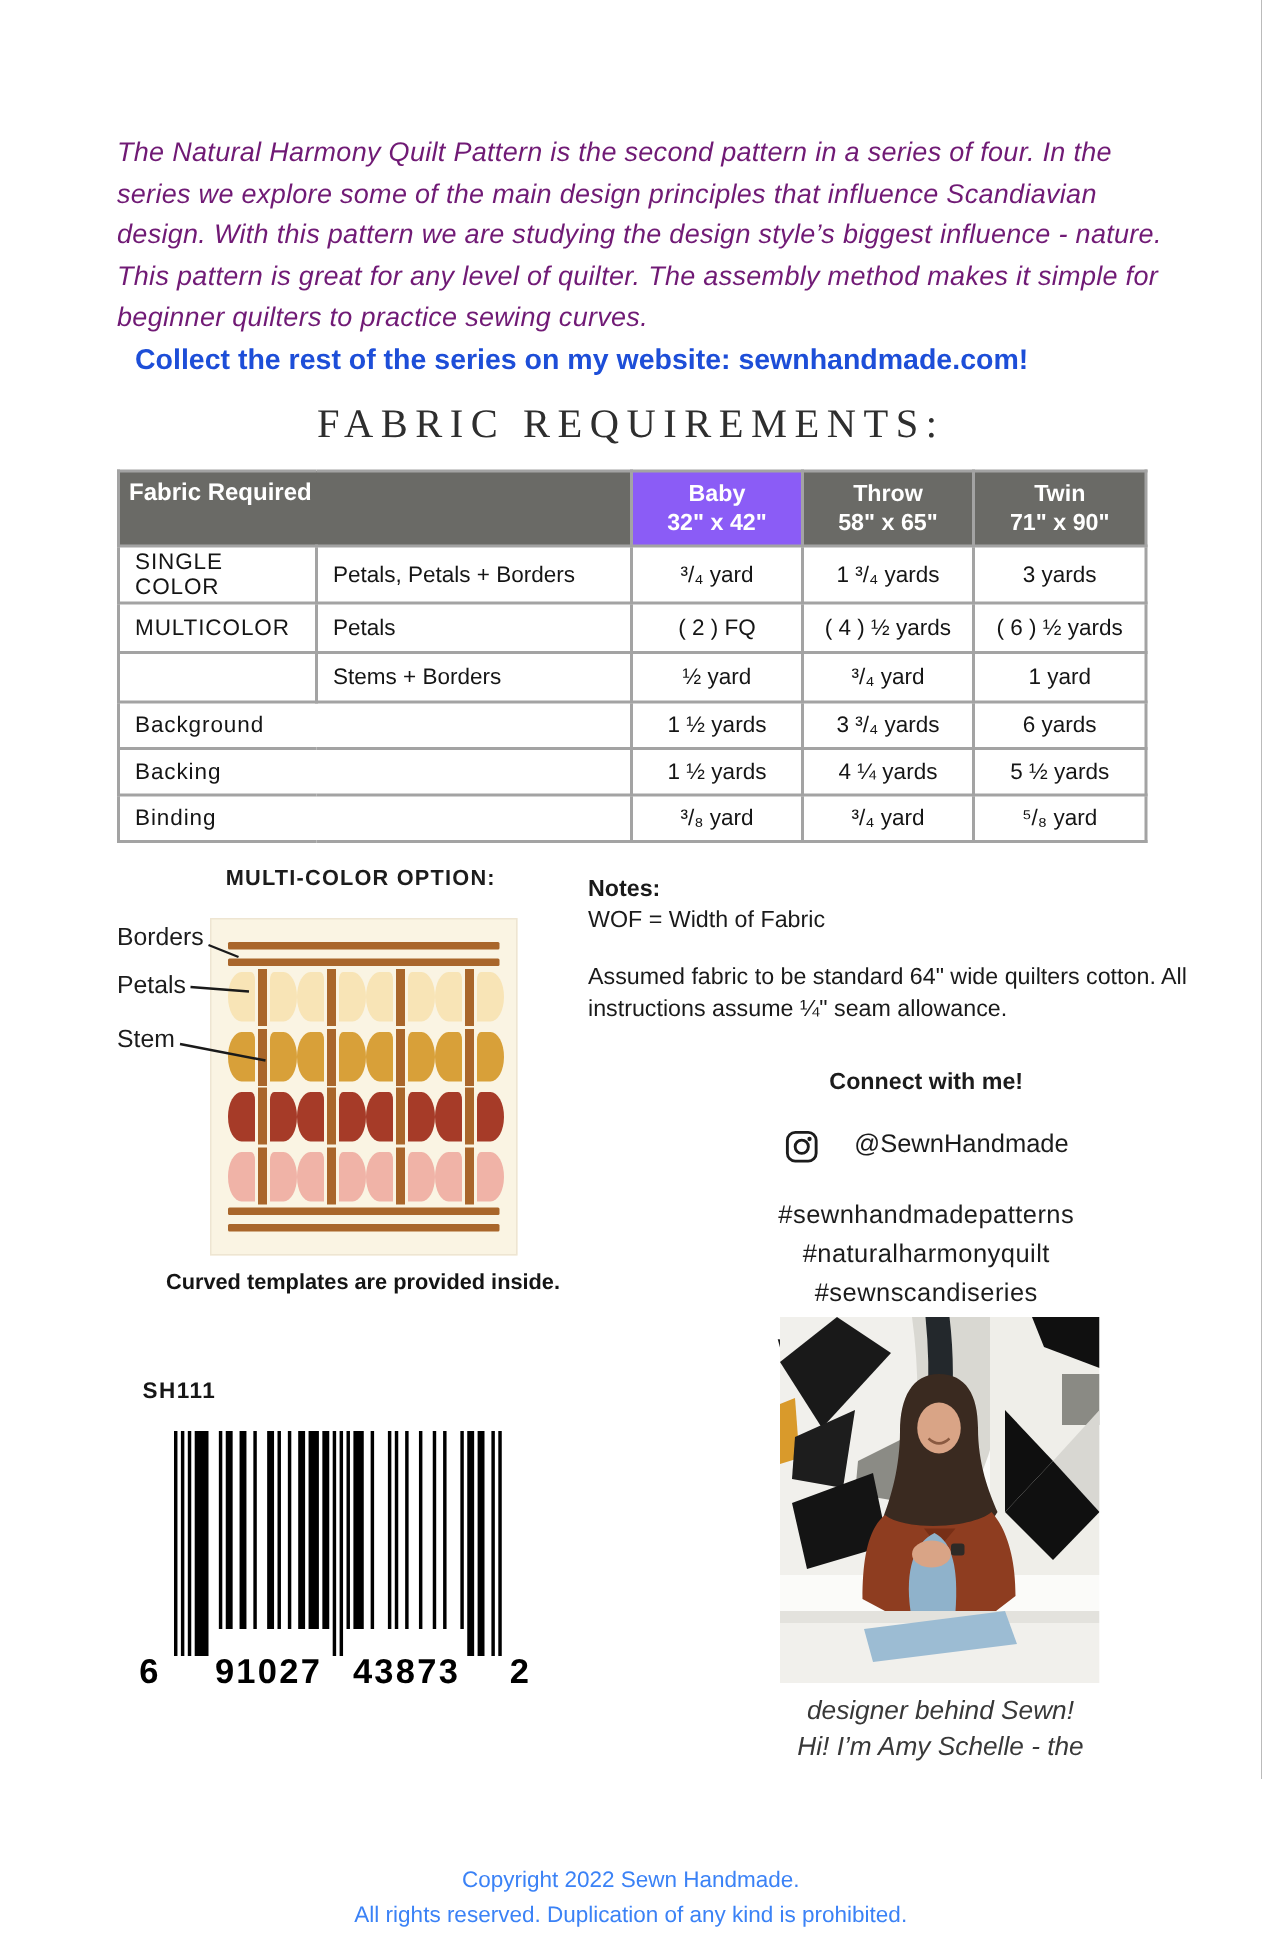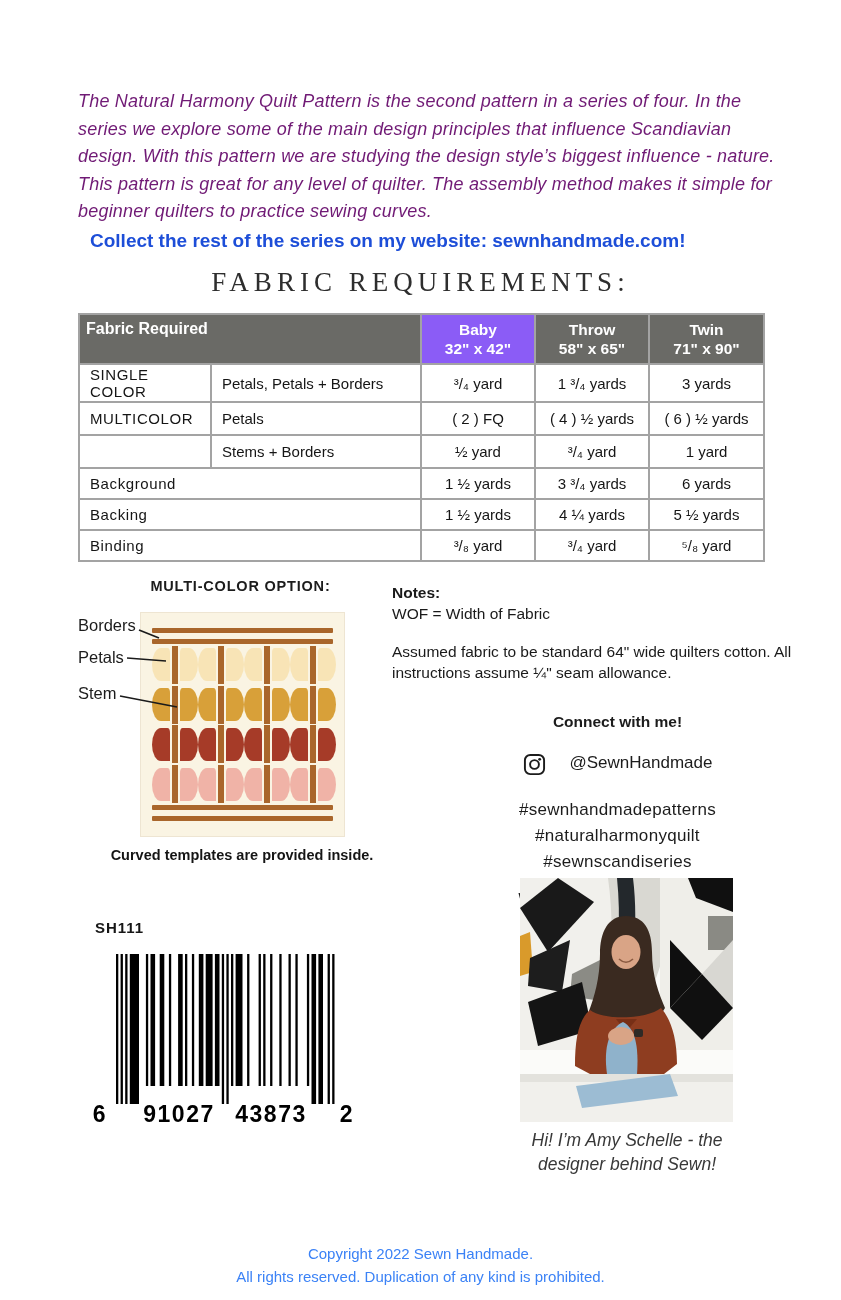--- a/index.html
+++ b/index.html
@@ -345,22 +345,22 @@
     <path d="M70,132 C59,141 55,160 55,188 L70,196 L144,196 L157,186 C157,158 150,140 141,130 C128,141 84,143 70,132 Z" fill="#8e3d20"></path>
     <path d="M96,141 L106,154 L117,141 Z" fill="#772f16"></path>
     <path d="M87,196 C83,168 90,150 103,144 C115,150 119,168 117,196 Z" fill="#8fb2cb"></path>
     <path d="M56,208 L150,196 L158,218 L62,230 Z" fill="#9cbcd3"></path>
     <ellipse cx="101" cy="158" rx="13" ry="9" fill="#d9a486"></ellipse>
     <rect x="114" y="151" width="9" height="8" rx="2" fill="#2e2a26"></rect>
     <path d="M128,280 l0,0" fill="none"></path>
   </svg>
 
   <div class="photo-caption">
+      <div>designer behind Sewn!</div>
       <div>Hi! I’m Amy Schelle - the</div>
-      <div>designer behind Sewn!</div>
     </div>
 
   <div class="footer">
     <div>Copyright 2022 Sewn Handmade.</div>
     <div>All rights reserved. Duplication of any kind is prohibited.</div>
   </div>
 
 </div>
 
 </body></html>

